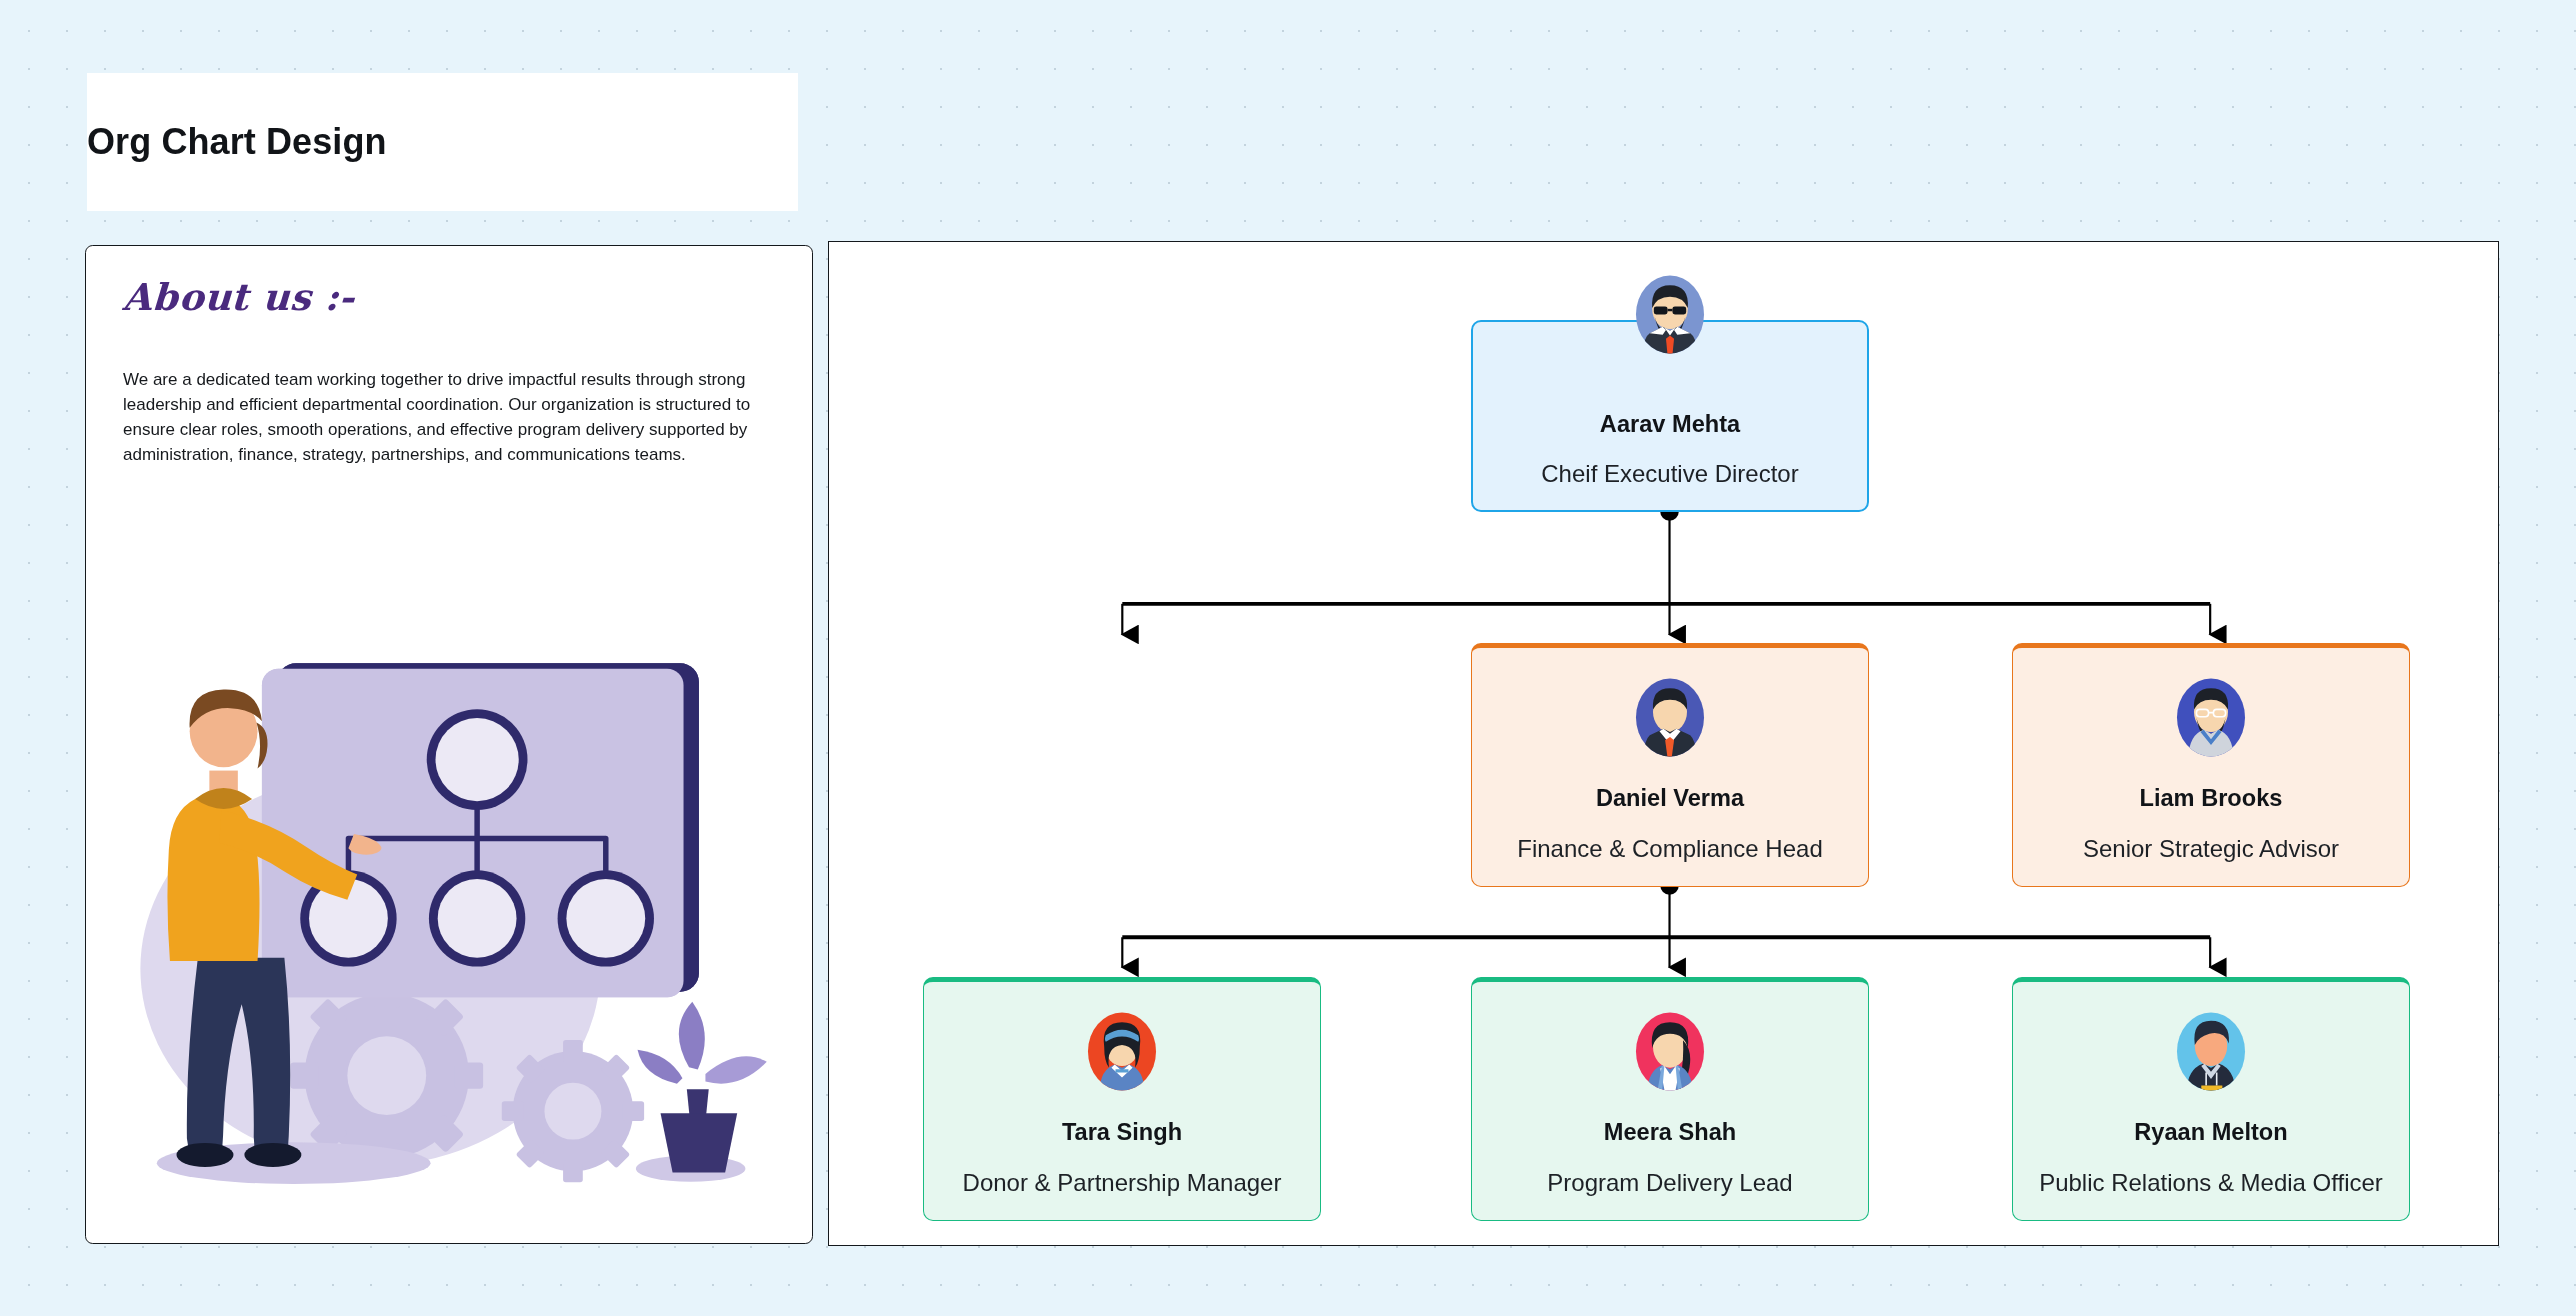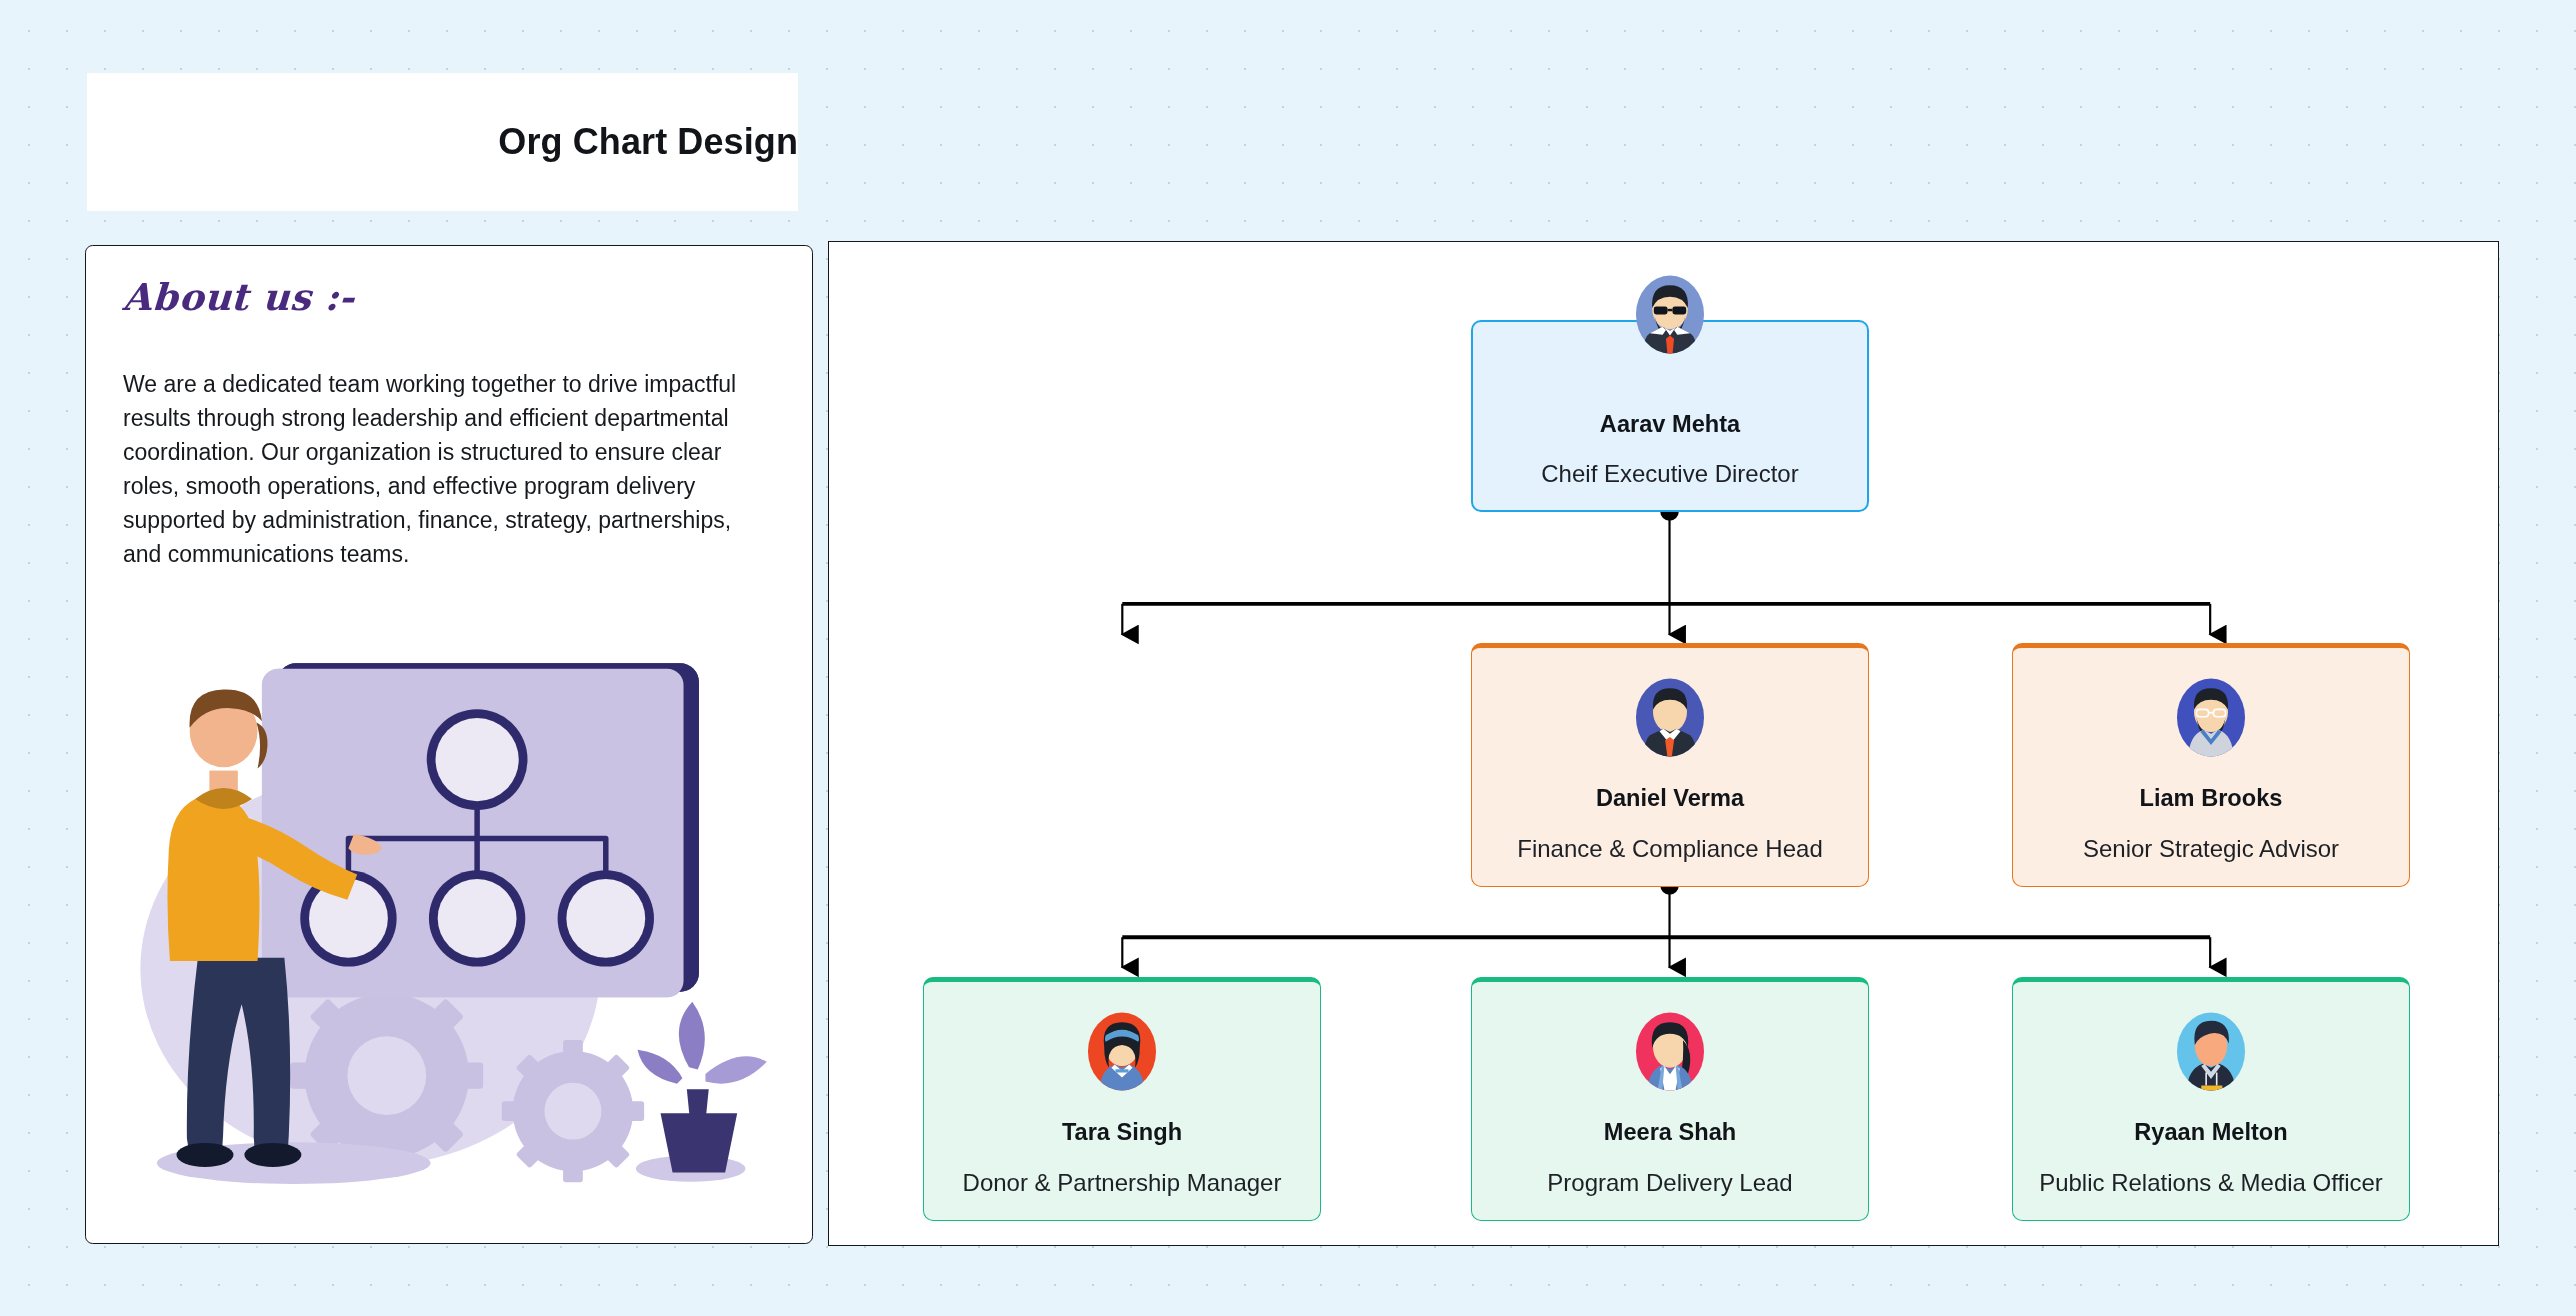--- a/index.html
+++ b/index.html
@@ -13,21 +13,21 @@
     position: relative;
     overflow: hidden;
   }
 
   
   .header-card {
     position: absolute;
     left: 87px; top: 73px;
     width: 711px; height: 138px;
     background: #ffffff;
-    display: flex; align-items: center; justify-content: flex-end;
+    display: flex; align-items: center; justify-content: flex-start;
   }
   .header-title {
     font-size: 36px; font-weight: bold; color: #111418;
     letter-spacing: 0.1px;
   }
 
   
   .about-panel {
     position: absolute;
     left: 85px; top: 245px;
@@ -42,21 +42,21 @@
     font-style: italic;
     font-weight: bold;
     font-size: 37px;
     color: #4a2a7e;
     letter-spacing: 0.5px;
     transform: skewX(-6deg);
     margin-left: 3.3px;
   }
   .about-body {
     margin-top: 48px;
-    font-size: 23px;
+    font-size: 17px;
     line-height: 1.48;
     color: #16191d;
     max-width: 646px;
   }
   .about-illustration {
     position: absolute;
     left: 27px; top: 383px;
     width: 668px; height: 581px;
   }
 

